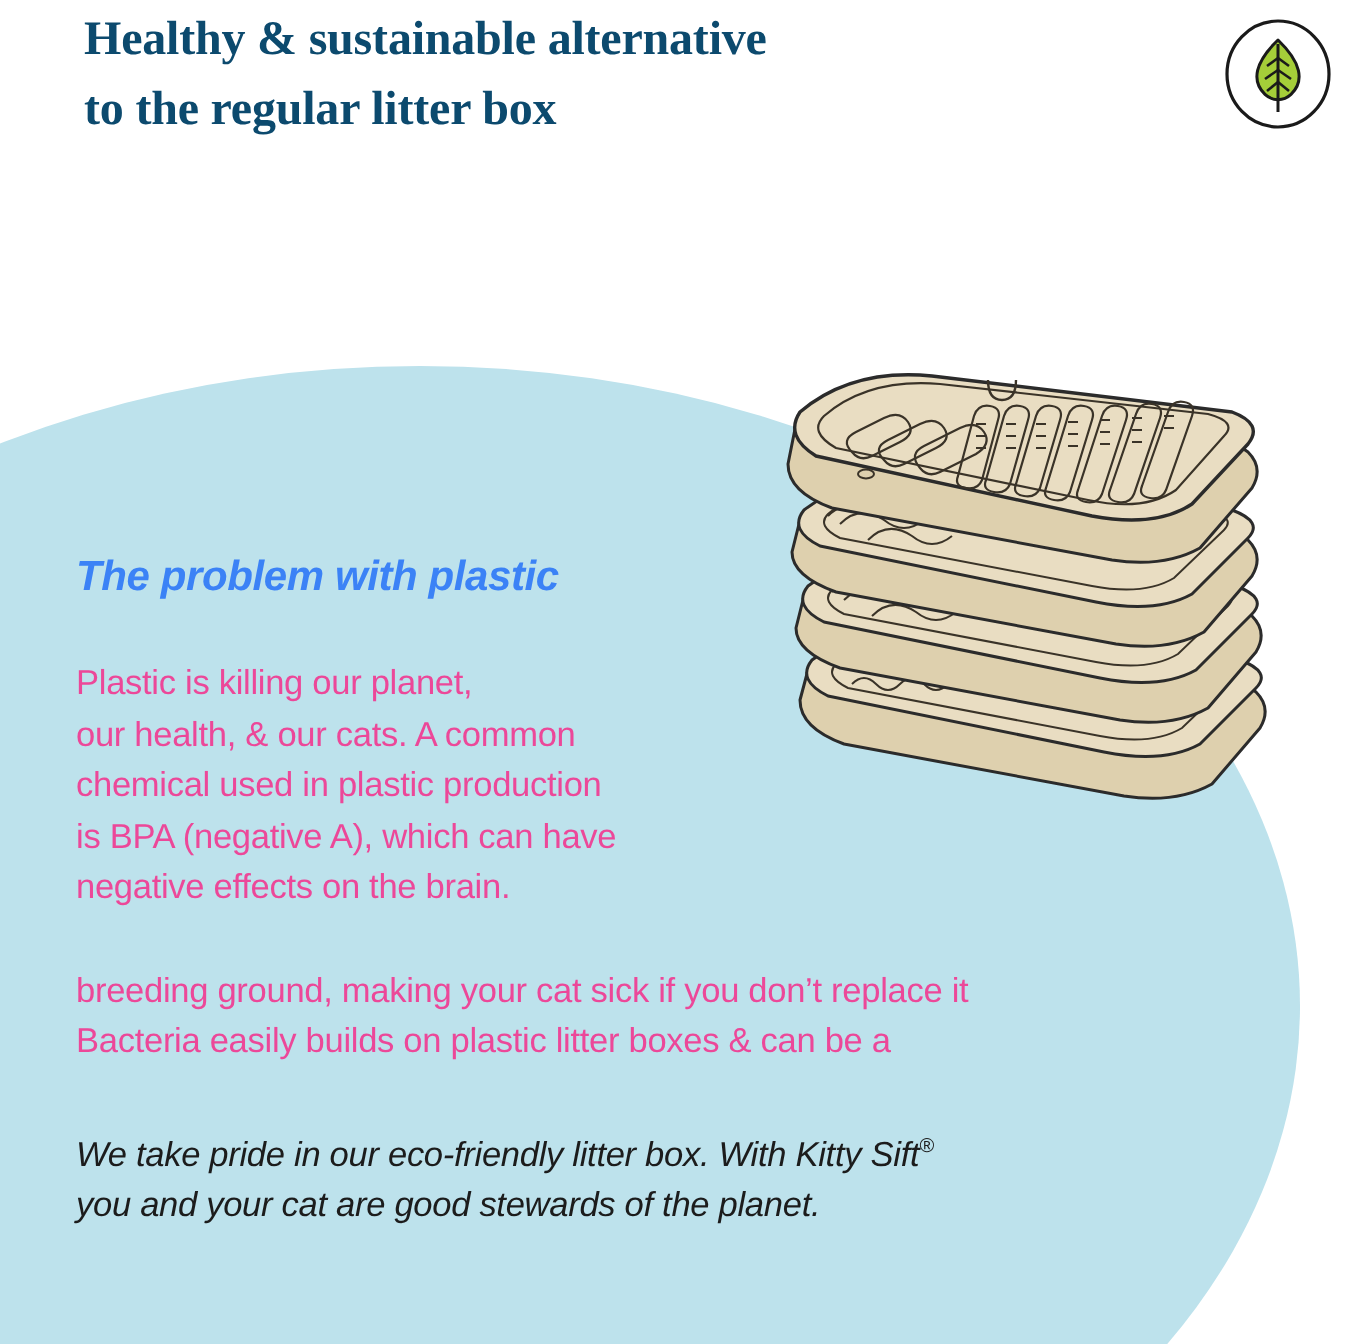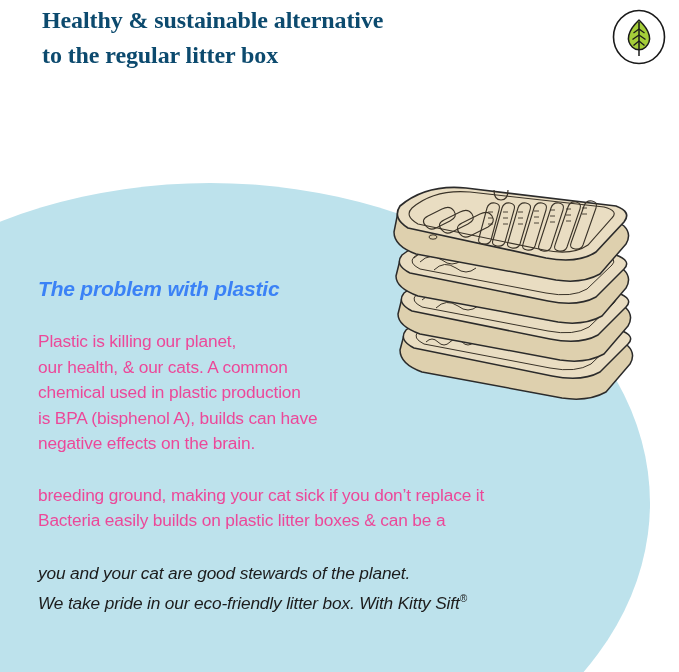--- a/index.html
+++ b/index.html
@@ -242,29 +242,29 @@
   </div>
 
   <div id="copy">
 
     <h2 id="section-heading">The problem with plastic</h2>
 
     <p id="para-1" class="body-para">
       <span class="ln">Plastic is killing our planet,</span>
       <span class="ln">our health, &amp; our cats. A common</span>
       <span class="ln">chemical used in plastic production</span>
-      <span class="ln">is BPA (bisphenol A), builds can have</span>
+      <span class="ln">is BPA (negative A), which can have</span>
       <span class="ln">negative effects on the brain.</span>
     </p>
 
     <p id="para-2" class="body-para">
       <span class="ln">breeding ground, making your cat sick if you don’t replace it</span>
       <span class="ln">Bacteria easily builds on plastic litter boxes &amp; can be a</span>
     </p>
 
     <p id="para-3" class="body-para">
+      <span class="ln"><span>We take pride in our eco-friendly litter box. With Kitty Sift</span><span class="reg">®</span></span>
       <span class="ln">you and your cat are good stewards of the planet.</span>
-      <span class="ln"><span>We take pride in our eco-friendly litter box. With Kitty Sift</span><span class="reg">®</span></span>
     </p>
 
   </div>
 
 </div>
 
 </body></html>

